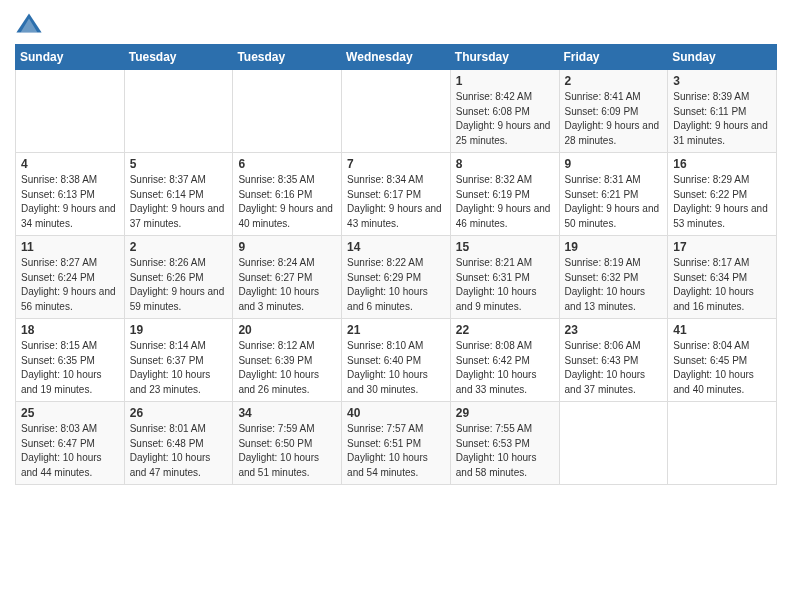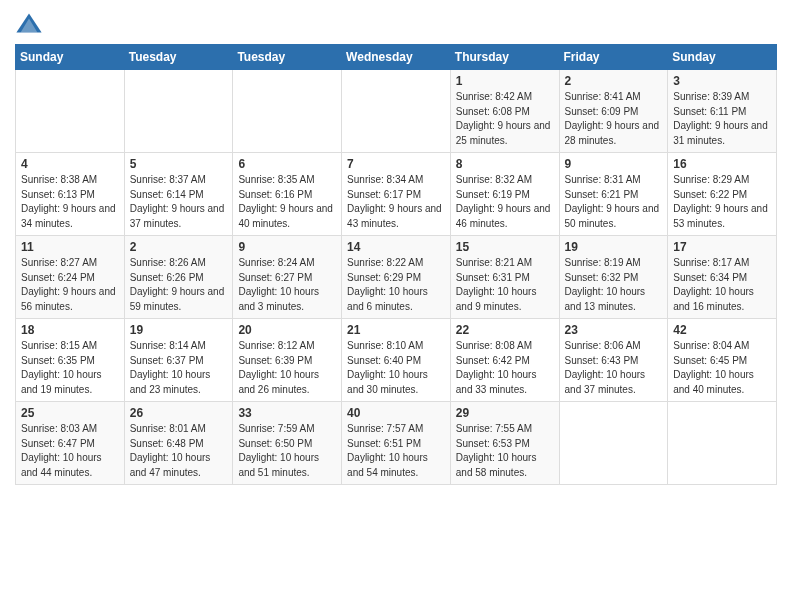--- a/index.html
+++ b/index.html
@@ -233,35 +233,35 @@
           </td>
           <td>
             <span class="day-number">22</span>
             <div class="day-info">Sunrise: 8:08 AM<br>Sunset: 6:42 PM<br>Daylight: 10 hours and 33 minutes.</div>
           </td>
           <td>
             <span class="day-number">23</span>
             <div class="day-info">Sunrise: 8:06 AM<br>Sunset: 6:43 PM<br>Daylight: 10 hours and 37 minutes.</div>
           </td>
           <td>
-            <span class="day-number">42</span>
+            <span class="day-number">41</span>
             <div class="day-info">Sunrise: 8:04 AM<br>Sunset: 6:45 PM<br>Daylight: 10 hours and 40 minutes.</div>
           </td>
         </tr>
         <tr>
           <td>
             <span class="day-number">25</span>
             <div class="day-info">Sunrise: 8:03 AM<br>Sunset: 6:47 PM<br>Daylight: 10 hours and 44 minutes.</div>
           </td>
           <td>
             <span class="day-number">26</span>
             <div class="day-info">Sunrise: 8:01 AM<br>Sunset: 6:48 PM<br>Daylight: 10 hours and 47 minutes.</div>
           </td>
           <td>
-            <span class="day-number">33</span>
+            <span class="day-number">34</span>
             <div class="day-info">Sunrise: 7:59 AM<br>Sunset: 6:50 PM<br>Daylight: 10 hours and 51 minutes.</div>
           </td>
           <td>
             <span class="day-number">40</span>
             <div class="day-info">Sunrise: 7:57 AM<br>Sunset: 6:51 PM<br>Daylight: 10 hours and 54 minutes.</div>
           </td>
           <td>
             <span class="day-number">29</span>
             <div class="day-info">Sunrise: 7:55 AM<br>Sunset: 6:53 PM<br>Daylight: 10 hours and 58 minutes.</div>
           </td>

